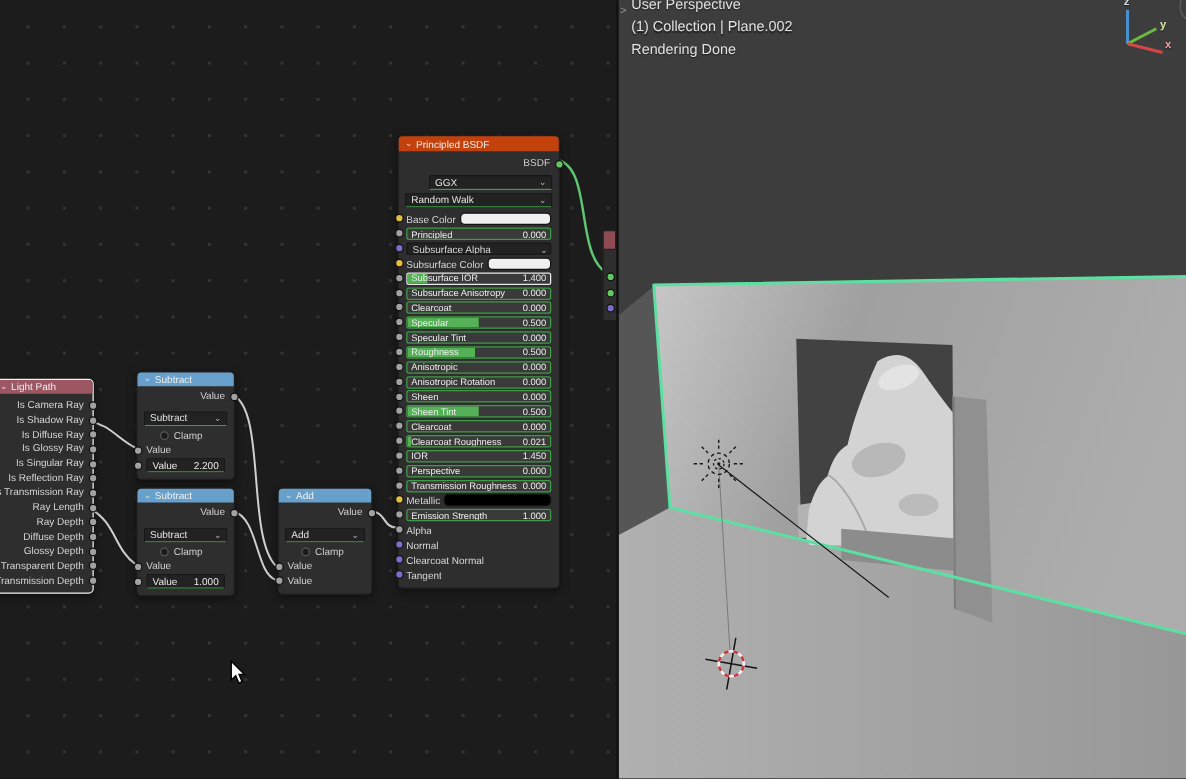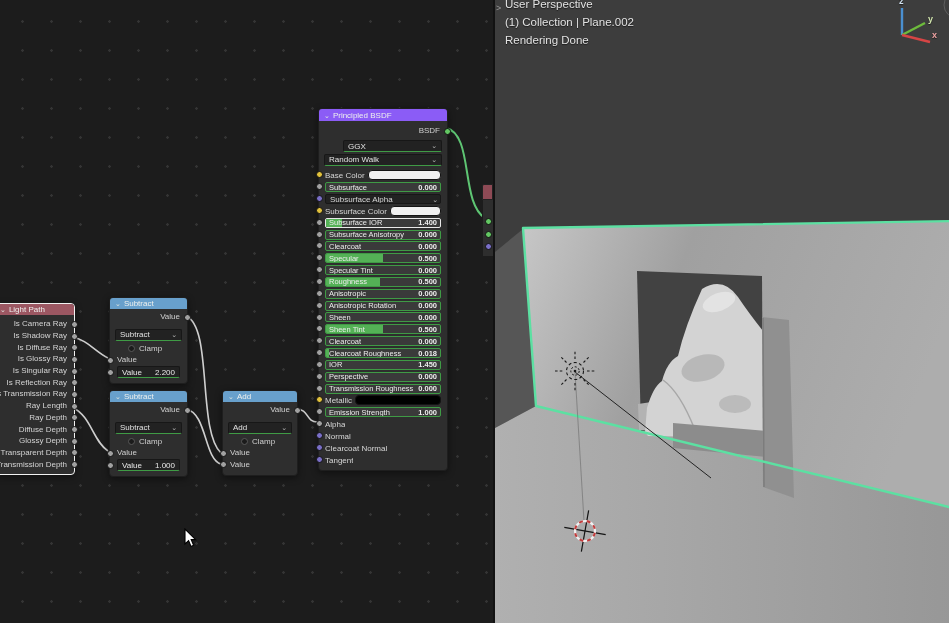--- a/index.html
+++ b/index.html
@@ -15,21 +15,21 @@
   .wires{position:absolute;left:0;top:0;pointer-events:none;}
 
   .node{position:absolute;background:#2e2e2e;border:1px solid #1e1e1e;border-radius:4px;
         box-shadow:0 2px 7px rgba(0,0,0,.45);font-size:8px;color:#cfcfcf;}
   .node.selected{border:1px solid #f2f2f2;}
   .node-header{height:11px;border-radius:3px 3px 0 0;display:flex;align-items:center;gap:3px;
         padding:0 5px;color:#eef0ee;font-size:8px;white-space:nowrap;overflow:hidden;}
   .hdr-chev{font-size:7px;line-height:7px;color:#dfe5df;}
   .hdr-red{background:#9c5762;}
   .hdr-blue{background:#68a0cc;}
-  .hdr-green{background:#8b5cf6;}
+  .hdr-green{background:#c2410c;}
   .socket{position:absolute;width:5px;height:5px;border-radius:50%;border:1px solid #101010;top:50%;margin-top:-3px;}
   .socket.in{left:-3.5px;} .socket.out{right:-3.5px;}
   .sock-val{background:#a1a1a1;}
   .sock-vec{background:#7a6fc7;} .sock-shd{background:#63c763;}
 
   .orow,.iorow{position:relative;height:11.5px;display:flex;align-items:center;padding:0 7px;white-space:nowrap;}
   .orow{justify-content:flex-end;}
   .dd{height:10px;margin:1.5px 5px;background:#222;border:1px solid #171717;border-bottom-color:#3f9b45;
       border-radius:2px;display:flex;align-items:center;padding:0 4px;color:#e2e2e2;white-space:nowrap;}
   .dd .chev{margin-left:auto;font-size:7px;color:#bbb;}
@@ -46,21 +46,21 @@
   
   .prow{position:relative;height:11.85px;display:flex;align-items:flex-end;gap:3px;padding:0 6px;white-space:nowrap;}
   .prow .plab{color:#d6d6d6;overflow:hidden;}
   .prow .swatch{flex:1;height:8px;border-radius:4px;border:1px solid #141414;min-width:20px;}
   .prow .chev{position:absolute;right:9px;font-size:7px;color:#bbb;}
   .prow .slider{flex:1;height:10px;background:#3a3a3a;border:1px solid #3f9b45;border-radius:2px;
         position:relative;display:flex;align-items:center;padding:0 3px;overflow:hidden;box-sizing:border-box;}
   .prow.hl .slider{border-color:#e8e8e8;}
   .prow .fill{position:absolute;left:0;top:0;bottom:0;background:#54b156;}
   .prow .slab,.prow .sval{position:relative;z-index:1;font-size:7.5px;color:#ececec;}
-  .prow .sval{margin-left:auto;font-weight:bold;}
+  .prow .sval{margin-left:auto;}
   .prow[data-type="dropdown"] .plab{flex:1;background:#222;border:1px solid #171717;border-bottom:1px solid #171717;
         border-radius:2px;height:10px;line-height:10px;padding:0 4px;box-sizing:border-box;}
 
   
   .out-sliver{position:absolute;left:482px;top:184px;width:11px;}
   .out-sliver .bar{height:14px;background:#8e4a55;border:1px solid #222;border-radius:2px 0 0 0;}
   .out-sliver .body{position:relative;height:56px;background:#2e2e2e;border-left:1px solid #1c1c1c;}
   .out-sliver .dot{position:absolute;left:2px;width:5px;height:5px;border-radius:50%;border:1px solid #101010;}
 
   
@@ -273,21 +273,21 @@
             <span class="plab">Base Color</span>
             <span class="swatch" style="background: rgb(240, 240, 240);"></span>
 
           </div>
 
           <div class="prow" data-type="slider">
             <span class="socket in" style="background: rgb(161, 161, 161);"></span>
 
             <div class="slider">
               <span class="fill" style="width: 0%;"></span>
-              <span class="slab">Subsurface</span>
+              <span class="slab">Principled</span>
               <span class="sval">0.000</span>
             </div>
           </div>
 
           <div class="prow" data-type="dropdown">
             <span class="socket in" style="background: rgb(122, 111, 199);"></span>
             <span class="plab">Subsurface Alpha</span>
 
             <span class="chev">⌄</span>
 
@@ -409,21 +409,21 @@
               <span class="sval">0.000</span>
             </div>
           </div>
 
           <div class="prow" data-type="slider">
             <span class="socket in" style="background: rgb(161, 161, 161);"></span>
 
             <div class="slider">
               <span class="fill" style="width: 3%;"></span>
               <span class="slab">Clearcoat Roughness</span>
-              <span class="sval">0.018</span>
+              <span class="sval">0.021</span>
             </div>
           </div>
 
           <div class="prow" data-type="slider">
             <span class="socket in" style="background: rgb(161, 161, 161);"></span>
 
             <div class="slider">
               <span class="fill" style="width: 0%;"></span>
               <span class="slab">IOR</span>
               <span class="sval">1.450</span>

